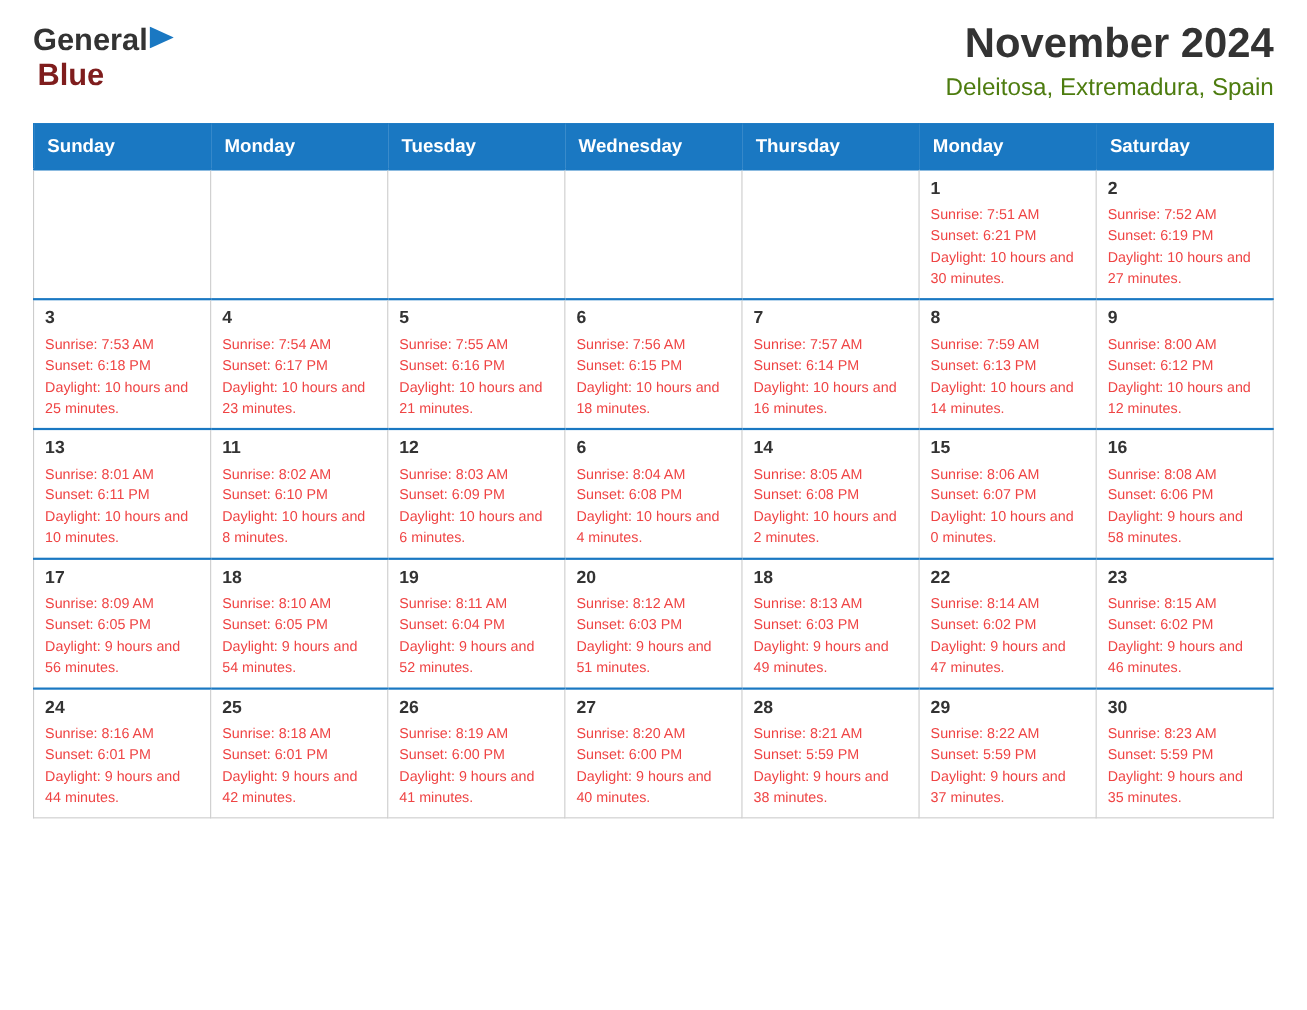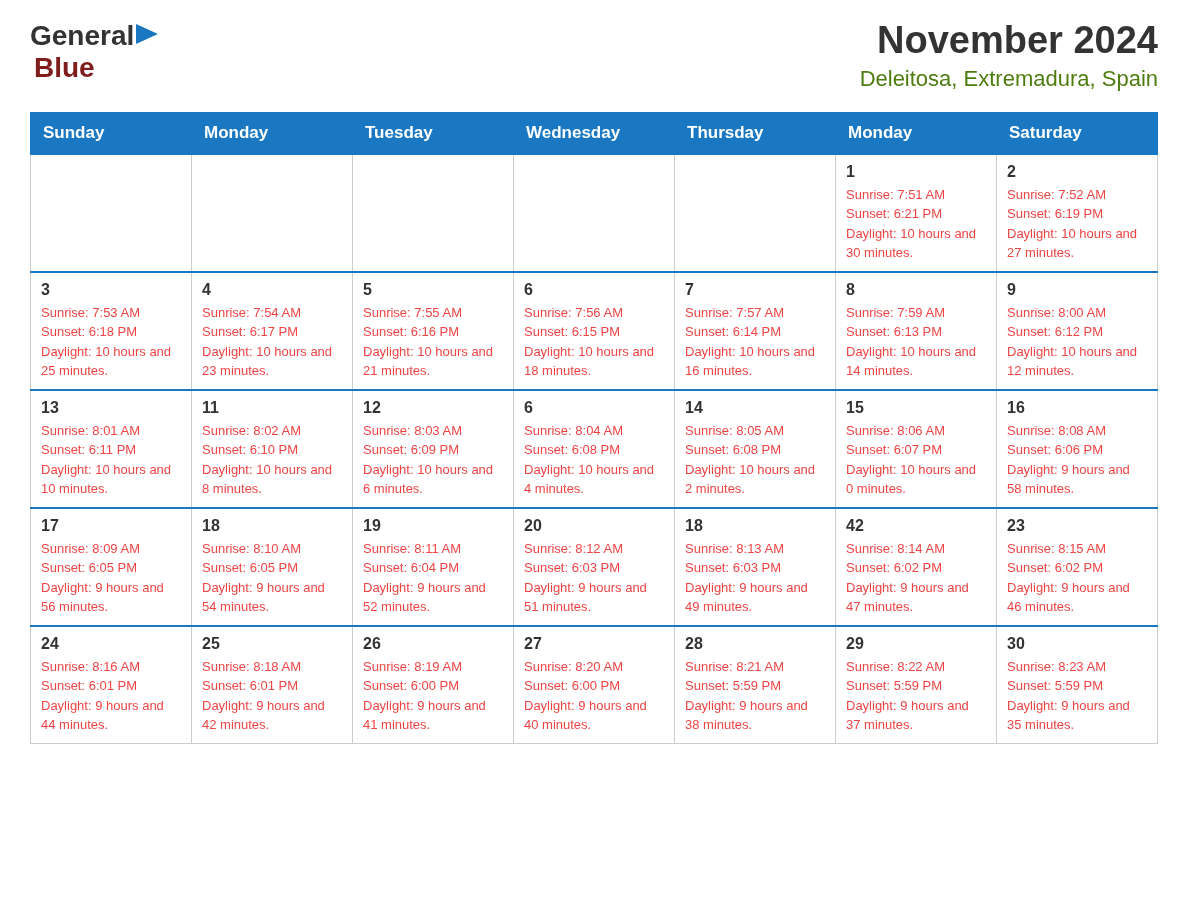--- a/index.html
+++ b/index.html
@@ -208,21 +208,21 @@
         </td>
         <td>
           <span class="day-number">20</span>
           <div class="day-info">Sunrise: 8:12 AM<br>Sunset: 6:03 PM<br>Daylight: 9 hours and 51 minutes.</div>
         </td>
         <td>
           <span class="day-number">18</span>
           <div class="day-info">Sunrise: 8:13 AM<br>Sunset: 6:03 PM<br>Daylight: 9 hours and 49 minutes.</div>
         </td>
         <td>
-          <span class="day-number">42</span>
+          <span class="day-number">22</span>
           <div class="day-info">Sunrise: 8:14 AM<br>Sunset: 6:02 PM<br>Daylight: 9 hours and 47 minutes.</div>
         </td>
         <td>
           <span class="day-number">23</span>
           <div class="day-info">Sunrise: 8:15 AM<br>Sunset: 6:02 PM<br>Daylight: 9 hours and 46 minutes.</div>
         </td>
       </tr>
       <tr>
         <td>
           <span class="day-number">24</span>

